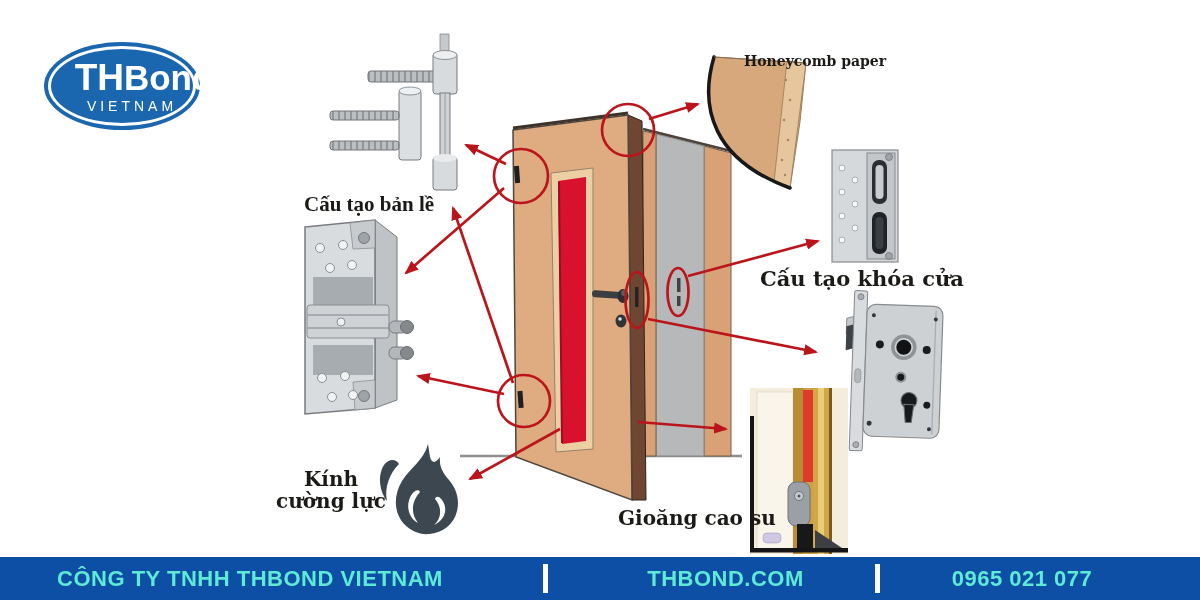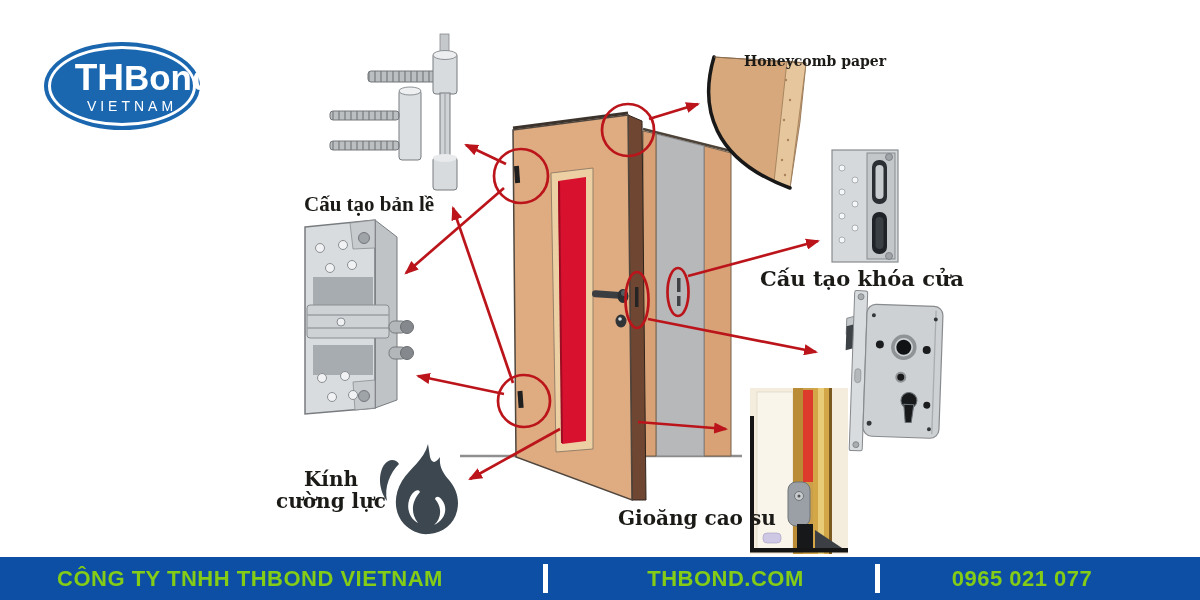--- a/index.html
+++ b/index.html
@@ -19,21 +19,21 @@
   .logo .ring{position:absolute;left:4px;top:4px;right:4px;bottom:4px;border:3px solid #fff;
         border-radius:50%;}
   .logo .brand{color:#fff;font-weight:700;font-size:35px;line-height:1;letter-spacing:0;
         margin-top:0;padding-left:44px;}
   .logo .brand .b1{font-size:37px;}
   .logo .sub{color:#fff;font-weight:400;font-size:14px;letter-spacing:4px;margin-top:2px;margin-left:20px;}
 
   
   .footer{position:absolute;left:0;bottom:0;width:1200px;height:43px;background:#0d4fa5;}
   .footer .cell{position:absolute;top:0;height:43px;line-height:43px;text-align:center;
-        color:#84cc16;font-weight:700;font-size:22px;letter-spacing:.5px;}
+        color:#5eead4;font-weight:700;font-size:22px;letter-spacing:.5px;}
   .footer .c1{left:0;width:500px;}
   .footer .c2{left:548px;width:355px;}
   .footer .c3{left:880px;width:284px;}
   .footer .divider{position:absolute;top:7px;width:5px;height:29px;background:#fff;}
   .footer .d1{left:543px;}
   .footer .d2{left:875px;}
 </style>
 </head>
 <body>
 

